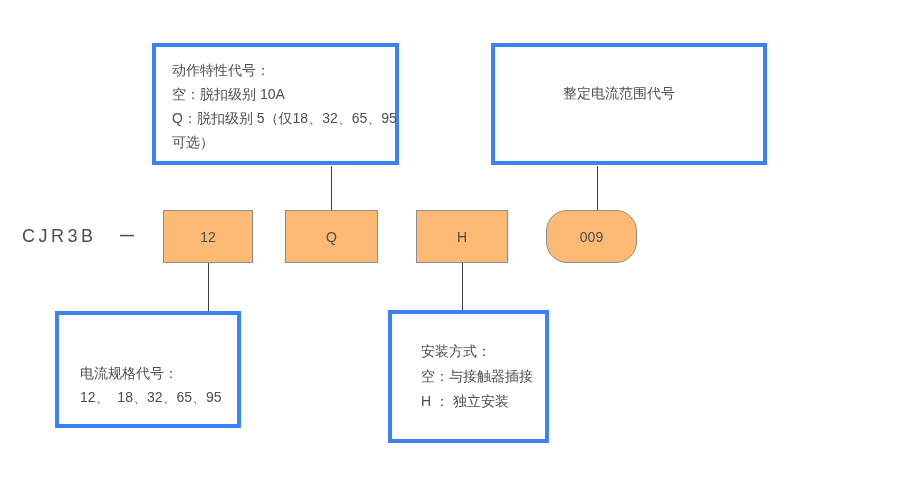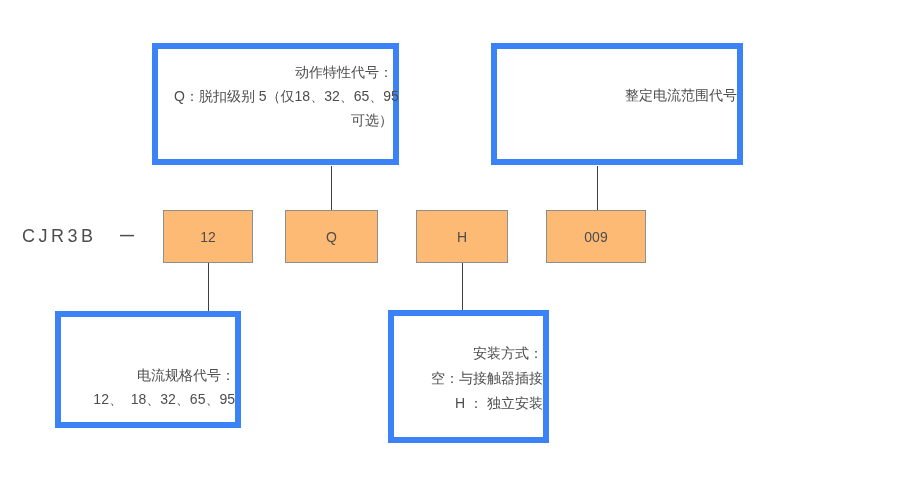--- a/index.html
+++ b/index.html
@@ -8,32 +8,31 @@
     position: relative;
     width: 900px;
     height: 486px;
     background: #ffffff;
     font-family: "Liberation Sans", "DejaVu Sans", sans-serif;
     color: #4d4d4d;
     overflow: hidden;
   }
   .callout {
     position: absolute;
-    border: 6px solid #3b82f6;
+    border: 4px solid #3b82f6;
     background: #ffffff;
     font-size: 14px;
     color: #4d4d4d;
-    text-align: right;
   }
   .callout .line { white-space: pre; }
 
   .box-top-left  { left: 152px; top: 43px;  width: 247px; height: 122px; padding: 11px 0 0 16px; }
   .box-top-left .line { line-height: 24px; }
 
-  .box-top-right { left: 491px; top: 43px;  width: 252px; height: 122px; padding: 34px 0 0 68px; }
+  .box-top-right { left: 491px; top: 43px;  width: 276px; height: 122px; padding: 34px 0 0 68px; }
   .box-top-right .line { line-height: 24px; }
 
   .box-bottom-left { left: 55px; top: 311px; width: 186px; height: 117px; padding: 46px 0 0 21px; }
   .box-bottom-left .line { line-height: 24px; }
 
   .box-bottom-mid { left: 364px; top: 310px; width: 161px; height: 133px; padding: 25px 0 0 29px; margin-left: 24px; }
   .box-bottom-mid .line { line-height: 25px; }
 
   .code-box {
     position: absolute;
@@ -43,21 +42,21 @@
     background: #fdba74;
     display: flex;
     align-items: center;
     justify-content: center;
     font-size: 14px;
     color: #4d4d4d;
   }
   .code-box-12  { left: 163px; width: 90px; }
   .code-box-q   { left: 285px; width: 93px; }
   .code-box-h   { left: 416px; width: 92px; }
-  .code-box-009 { left: 546px; width: 100px; }
+  .code-box-009 { left: 546px; width: 91px; border-radius: 21px; }
 
   .model-label {
     position: absolute;
     left: 22px;
     top: 227px;
     font-size: 18px;
     line-height: 18px;
     letter-spacing: 3.5px;
     color: #4d4d4d;
   }
@@ -81,20 +80,21 @@
   .connector-12  { left: 208px; top: 263px; height: 48px; }
   .connector-h   { left: 462px; top: 263px; height: 47px; }
 </style>
 </head>
 <body>
 
 <div class="canvas">
 
   <div class="callout box-top-left">
     <div class="line">动作特性代号：</div>
+    <div class="line">空：脱扣级别 10A</div>
     <div class="line">Q：脱扣级别 5（仅18、32、65、95</div>
     <div class="line">可选）</div>
   </div>
 
   <div class="callout box-top-right">
     <div class="line">整定电流范围代号</div>
   </div>
 
   <div class="connector connector-q"></div>
   <div class="connector connector-009"></div>

